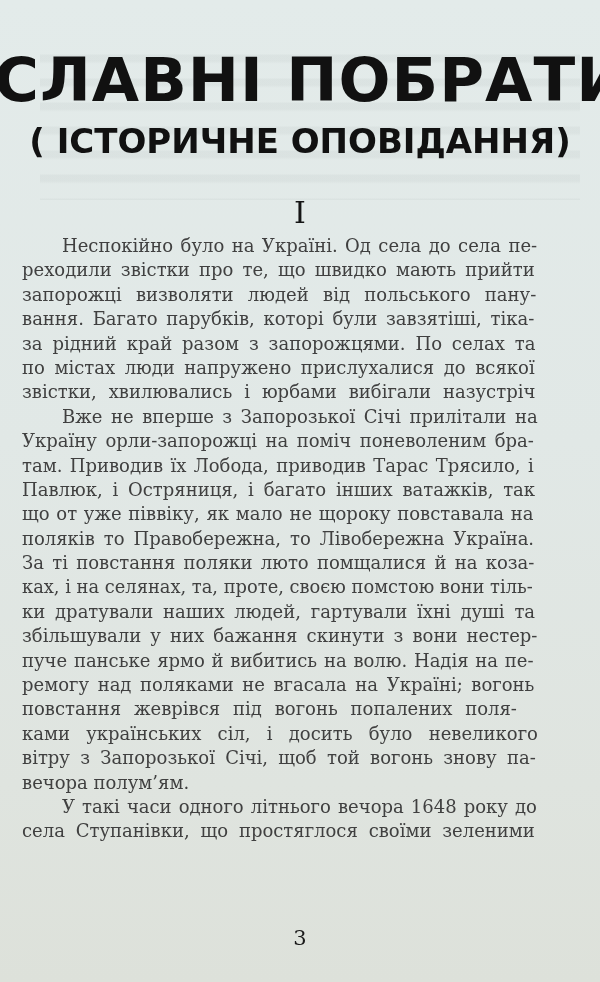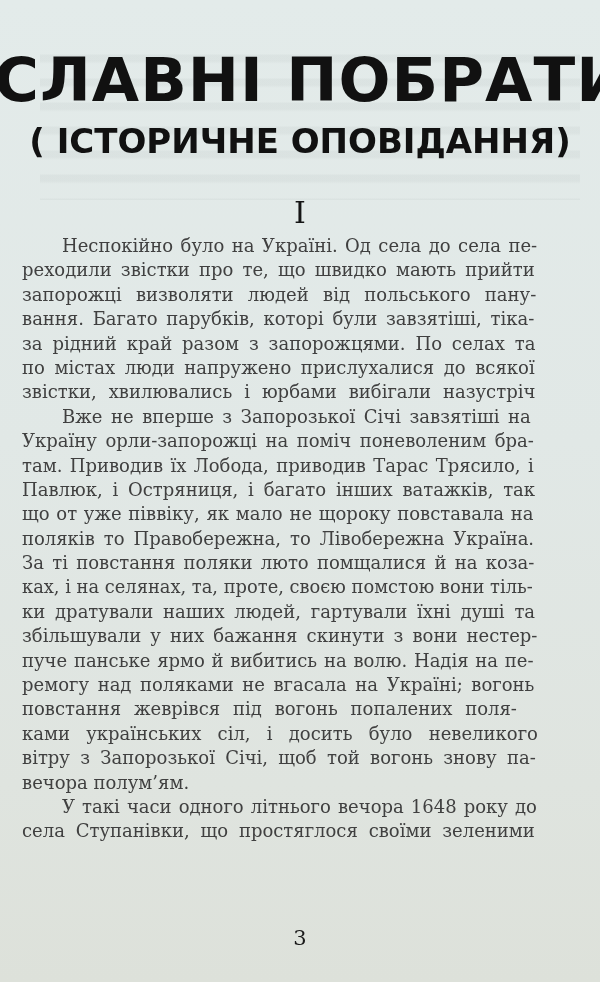--- a/index.html
+++ b/index.html
@@ -118,21 +118,21 @@
   <div class="body-text">
 
     <span class="line indent" style="text-align: left; text-align-last: left;"><span style="word-spacing: 1.72656px;">Неспокійно було на Україні. Од села до села пе-</span></span>
     <span class="line" style="text-align: left; text-align-last: left;"><span style="word-spacing: 3.43973px;">реходили звістки про те, що швидко мають прийти</span></span>
     <span class="line" style="text-align: left; text-align-last: left;"><span style="word-spacing: 8.56563px;">запорожці визволяти людей від польського пану-</span></span>
     <span class="line" style="text-align: left; text-align-last: left;"><span style="word-spacing: 2.98698px;">вання. Багато парубків, которі були завзятіші, тіка-</span></span>
     <span class="line" style="text-align: left; text-align-last: left;"><span style="word-spacing: 4.16992px;">за рідний край разом з запорожцями. По селах та</span></span>
     <span class="line" style="text-align: left; text-align-last: left;"><span style="word-spacing: 3.83594px;">по містах люди напружено прислухалися до всякої</span></span>
     <span class="line" style="text-align: left; text-align-last: left;"><span style="word-spacing: 6.24688px;">звістки, хвилювались і юрбами вибігали назустріч</span></span>
 
-    <span class="line indent" style="text-align: left; text-align-last: left;"><span style="word-spacing: 2.80357px;">Вже не вперше з Запорозької Січі завзятіші на</span></span>
+    <span class="line indent" style="text-align: left; text-align-last: left;"><span style="word-spacing: 2.80357px;">Вже не вперше з Запорозької Січі прилітали на</span></span>
     <span class="line" style="text-align: left; text-align-last: left;"><span style="word-spacing: 2.8px;">Україну орли-запорожці на поміч поневоленим бра-</span></span>
     <span class="line" style="text-align: left; text-align-last: left;"><span style="word-spacing: 1.62277px;">там. Приводив їх Лобода, приводив Тарас Трясило, і</span></span>
     <span class="line" style="text-align: left; text-align-last: left;"><span style="word-spacing: 4.0692px;">Павлюк, і Остряниця, і багато інших ватажків, так</span></span>
     <span class="line" style="text-align: left; text-align-last: left;"><span style="word-spacing: 0.996528px;">що от уже піввіку, як мало не щороку повставала на</span></span>
     <span class="line" style="text-align: left; text-align-last: left;"><span style="word-spacing: 3.22187px;">поляків то Правобережна, то Лівобережна Україна.</span></span>
     <span class="line" style="text-align: left; text-align-last: left;"><span style="word-spacing: 2.56641px;">За ті повстання поляки люто помщалися й на коза-</span></span>
     <span class="line" style="text-align: left; text-align-last: left;"><span style="display: inline-block; transform-origin: left center; transform: scaleX(0.991308);">ках, і на селянах, та, проте, своєю помстою вони тіль-</span></span>
     <span class="line" style="text-align: left; text-align-last: left;"><span style="word-spacing: 4.05357px;">ки дратували наших людей, гартували їхні душі та</span></span>
     <span class="line" style="text-align: left; text-align-last: left;"><span style="word-spacing: 3.36607px;">збільшували у них бажання скинути з вони нестер-</span></span>
     <span class="line" style="text-align: left; text-align-last: left;"><span style="word-spacing: 1.02778px;">пуче панське ярмо й вибитись на волю. Надія на пе-</span></span>

